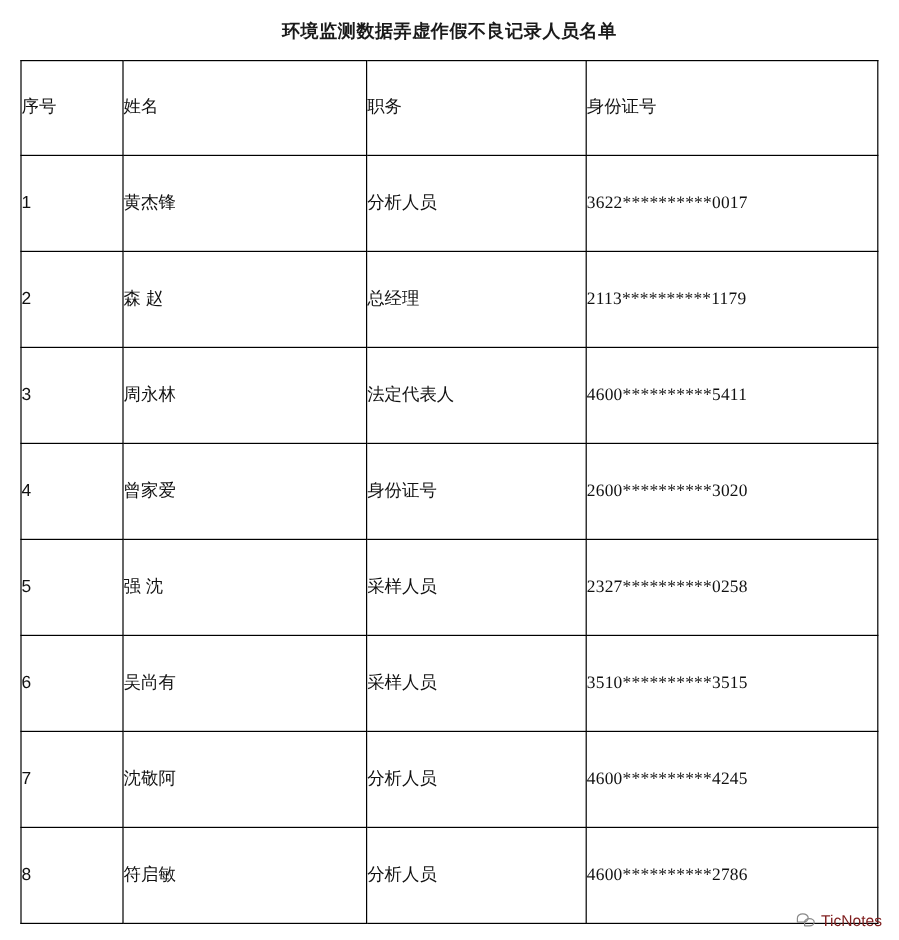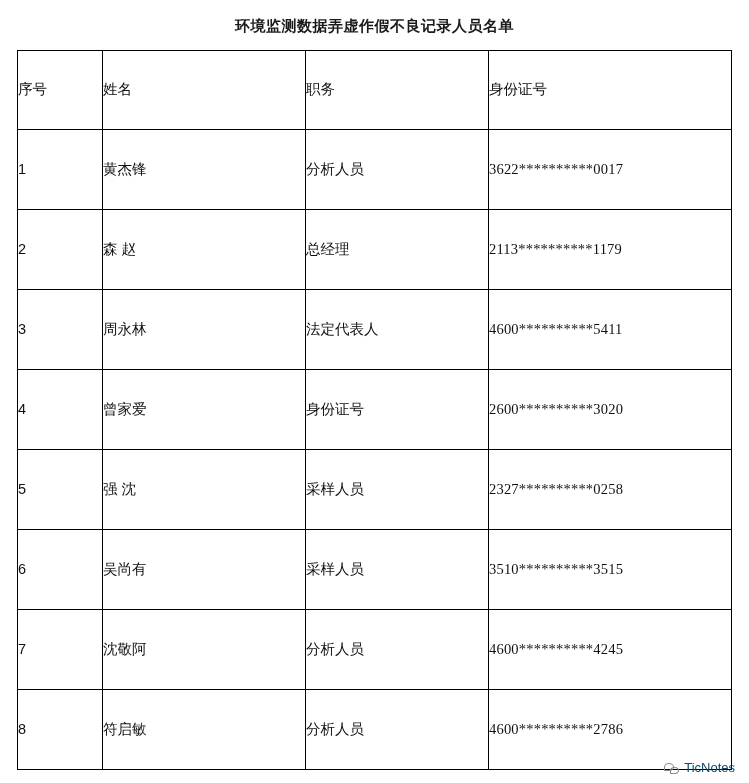--- a/index.html
+++ b/index.html
@@ -56,23 +56,23 @@
   }
   .idnum {
     font-family: Liberation Serif, serif;
     letter-spacing: 0.2px;
   }
   #watermark {
     position: absolute;
     right: 14px;
     bottom: 8px;
     display: flex;
-    align-items: flex-end;
+    align-items: flex-start;
     gap: 5px;
-    color: #0c4a6e;
+    color: #7f1d1d;
     font-size: 13px;
   }
   #watermark .wm-logo {
     width: 15px;
     height: 13px;
     position: relative;
     display: inline-block;
   }
   #watermark .wm-logo .b1,
   #watermark .wm-logo .b2 {

